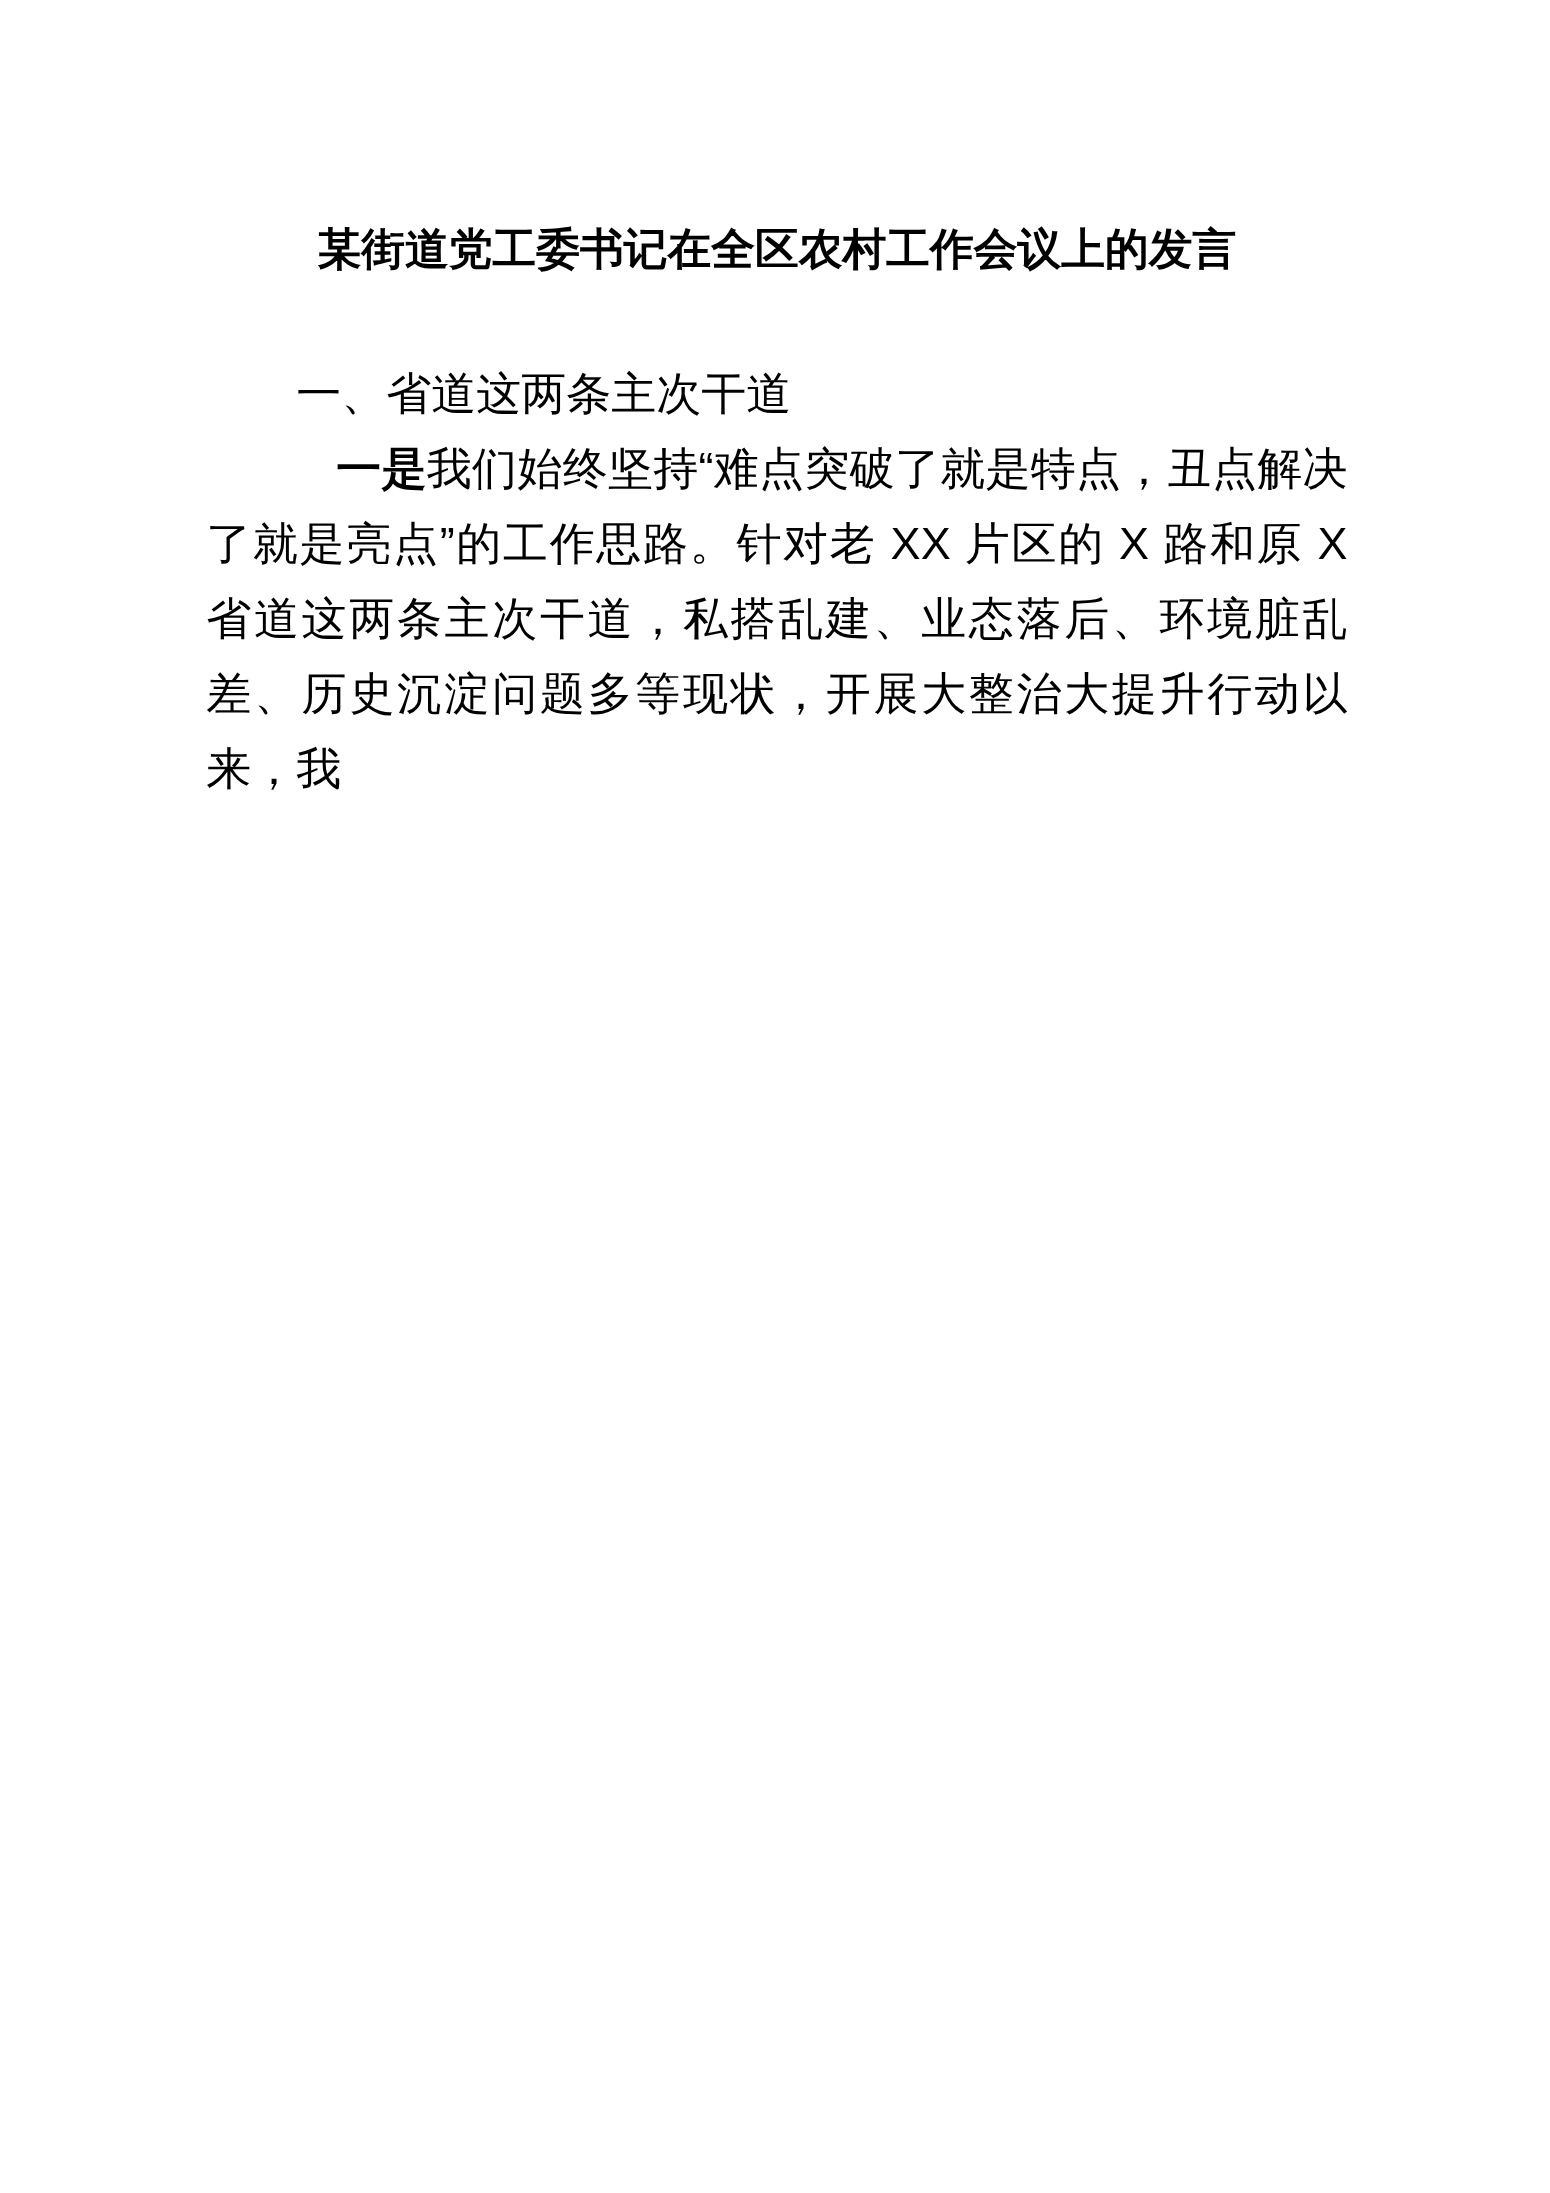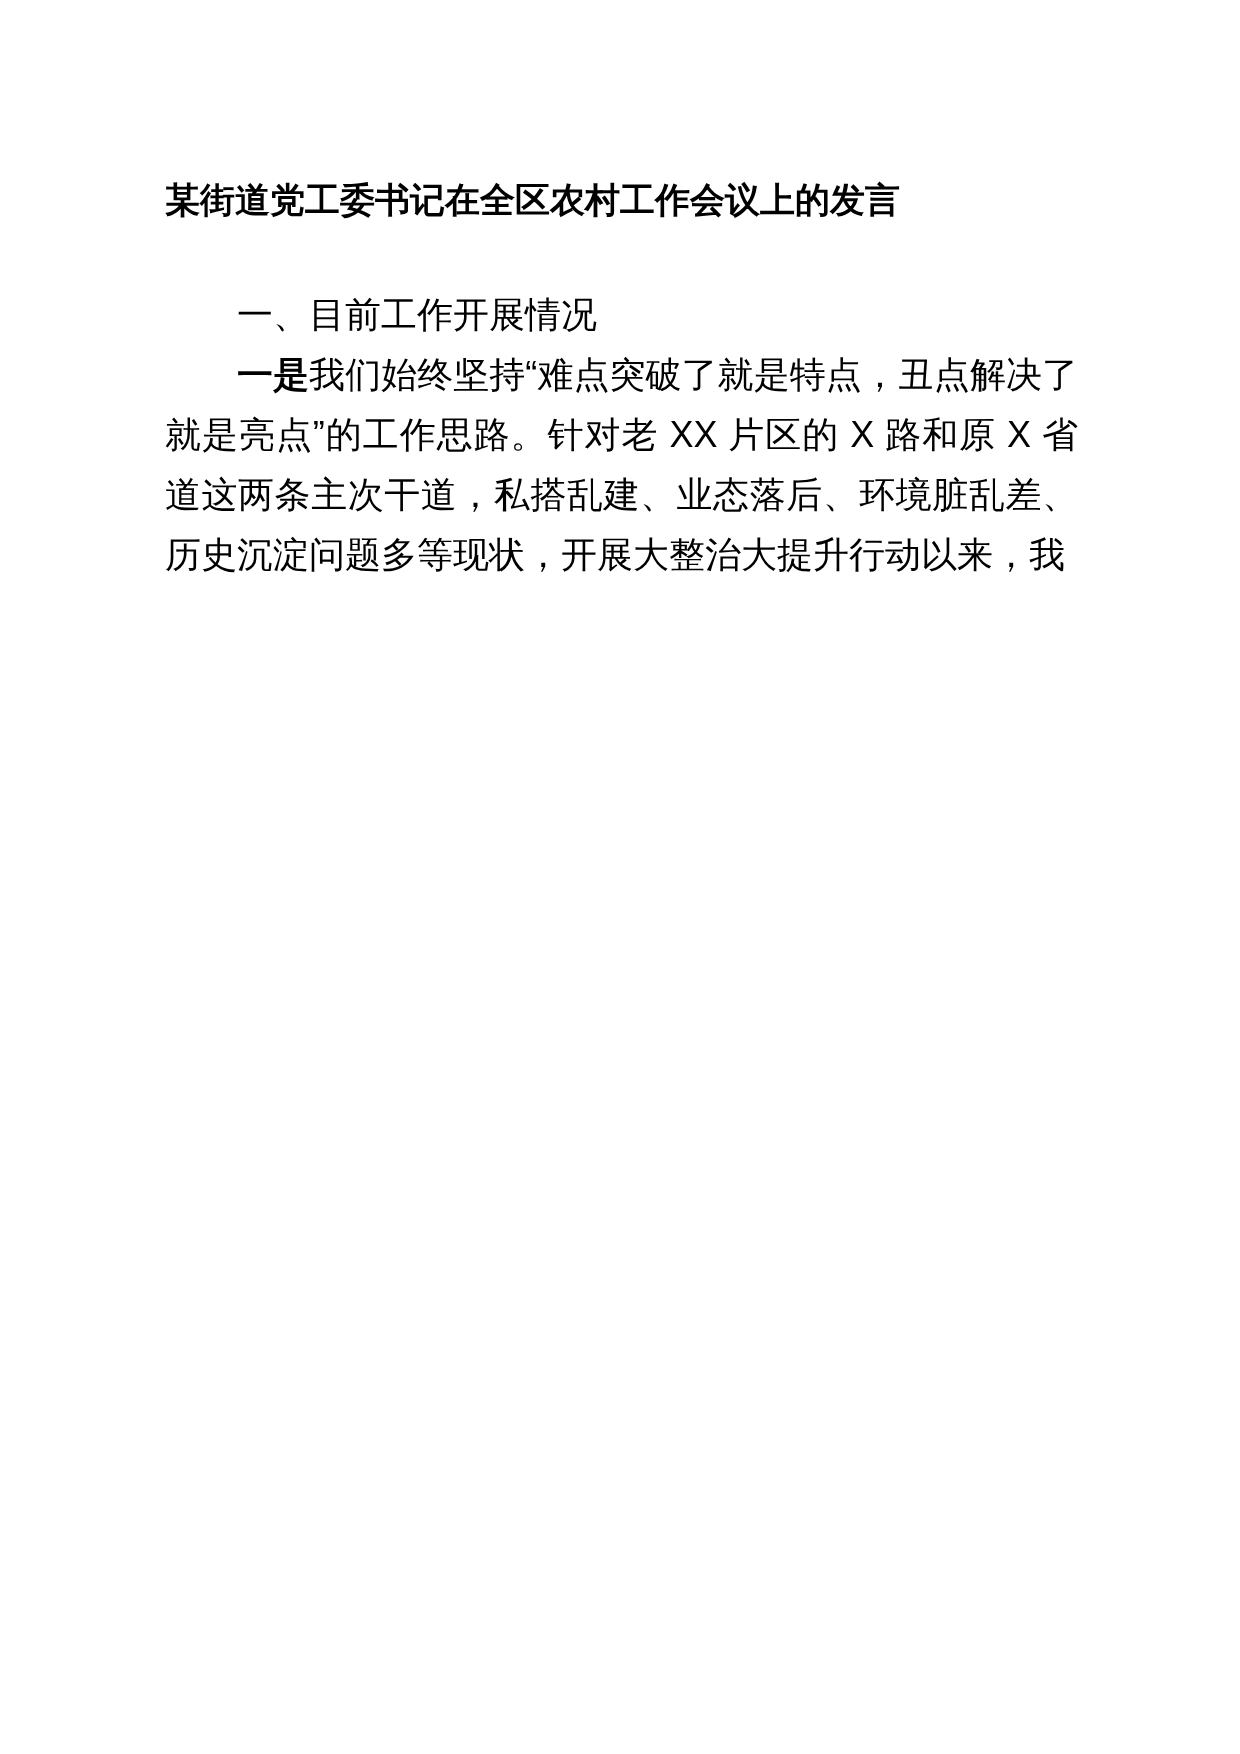--- a/index.html
+++ b/index.html
@@ -17,40 +17,41 @@
     padding: 170px 162px 0 165px;
     font-family: "Liberation Sans", sans-serif;
     font-size: 36px;
     line-height: 60px;
     overflow: hidden;
   }
   .title {
     margin: 0 0 55px 0;
     font-size: 35px;
     font-weight: bold;
-    text-align: left;
+    text-align: center;
     line-height: 60px;
   }
   .page p {
     margin: 0;
     padding: 0;
     text-align: justify;
     text-indent: 2em;
     word-break: break-all;
   }
   .lead-bold {
     font-weight: bold;
+    margin-left: 32px;
   }
 </style>
 </head>
 <body>
 
 <div class="page">
   <h1 class="title">某街道党工委书记在全区农村工作会议上的发言</h1>
 
 
-  <p>一、目前工作开展情况</p>
+  <p>一、省道这两条主次干道</p>
 
 
 
 
   <p><b class="lead-bold">一是</b><span>我们始终坚持“难点突破了就是特点，丑点解决了就是亮点”的工作思路。针对老 XX 片区的 X 路和原 X 省道这两条主次干道，私搭乱建、业态落后、环境脏乱差、历史沉淀问题多等现状，开展大整治大提升行动以来，我</span></p>
 </div>
 
 </body></html>

